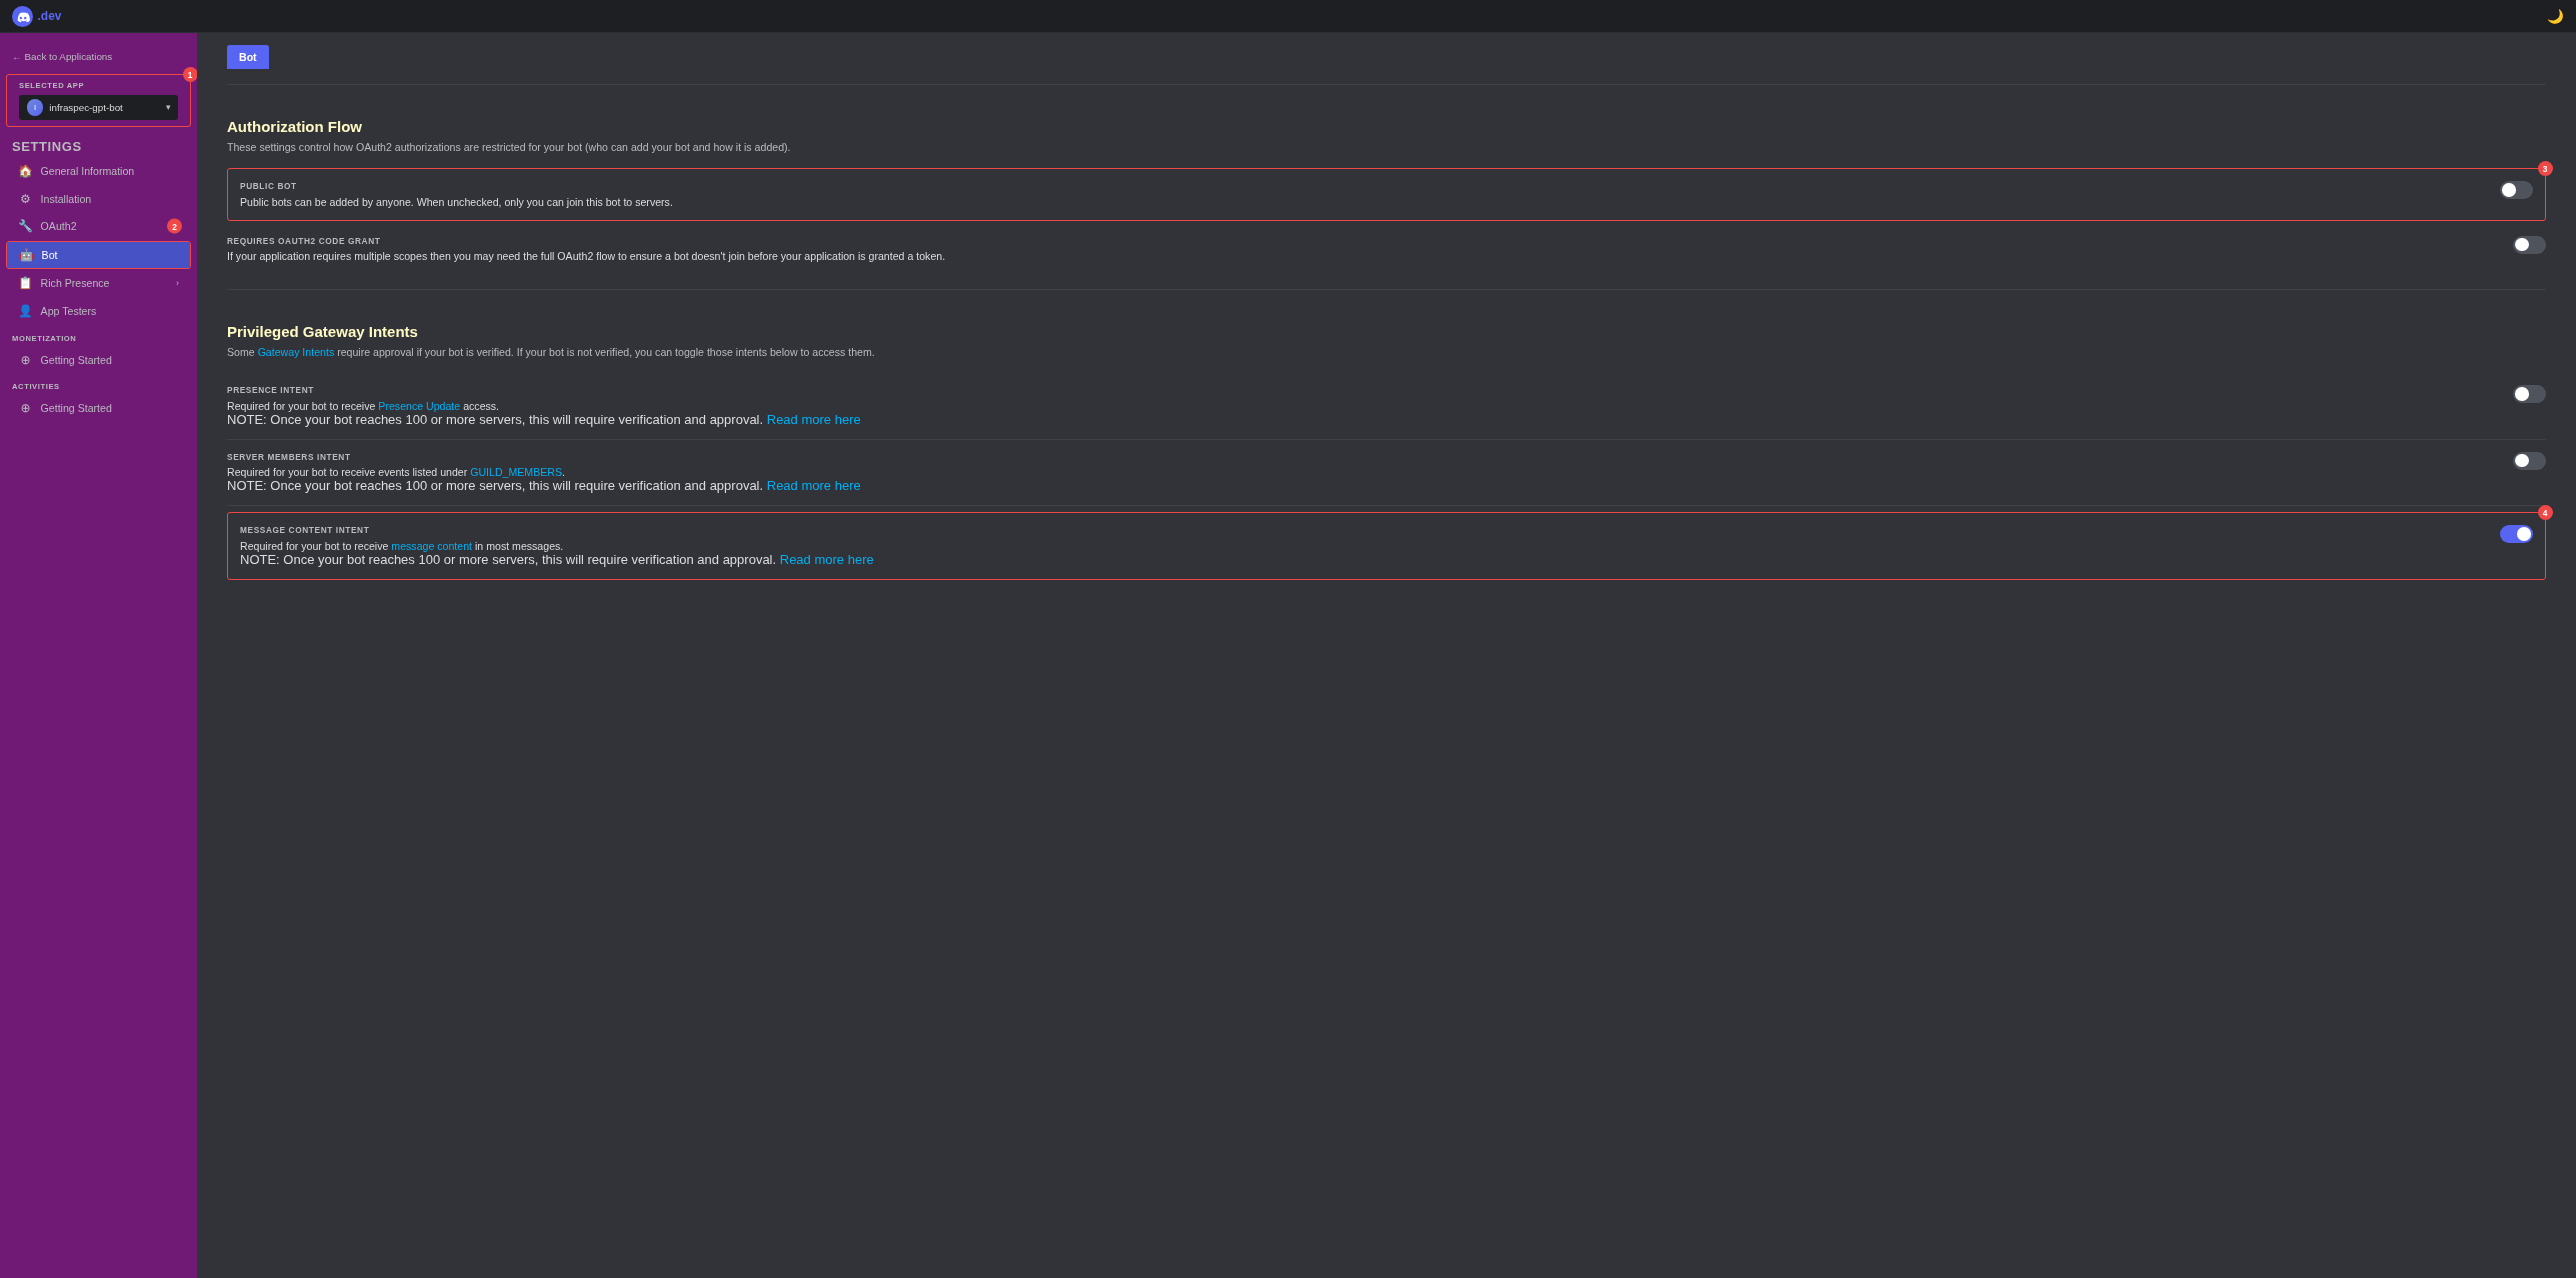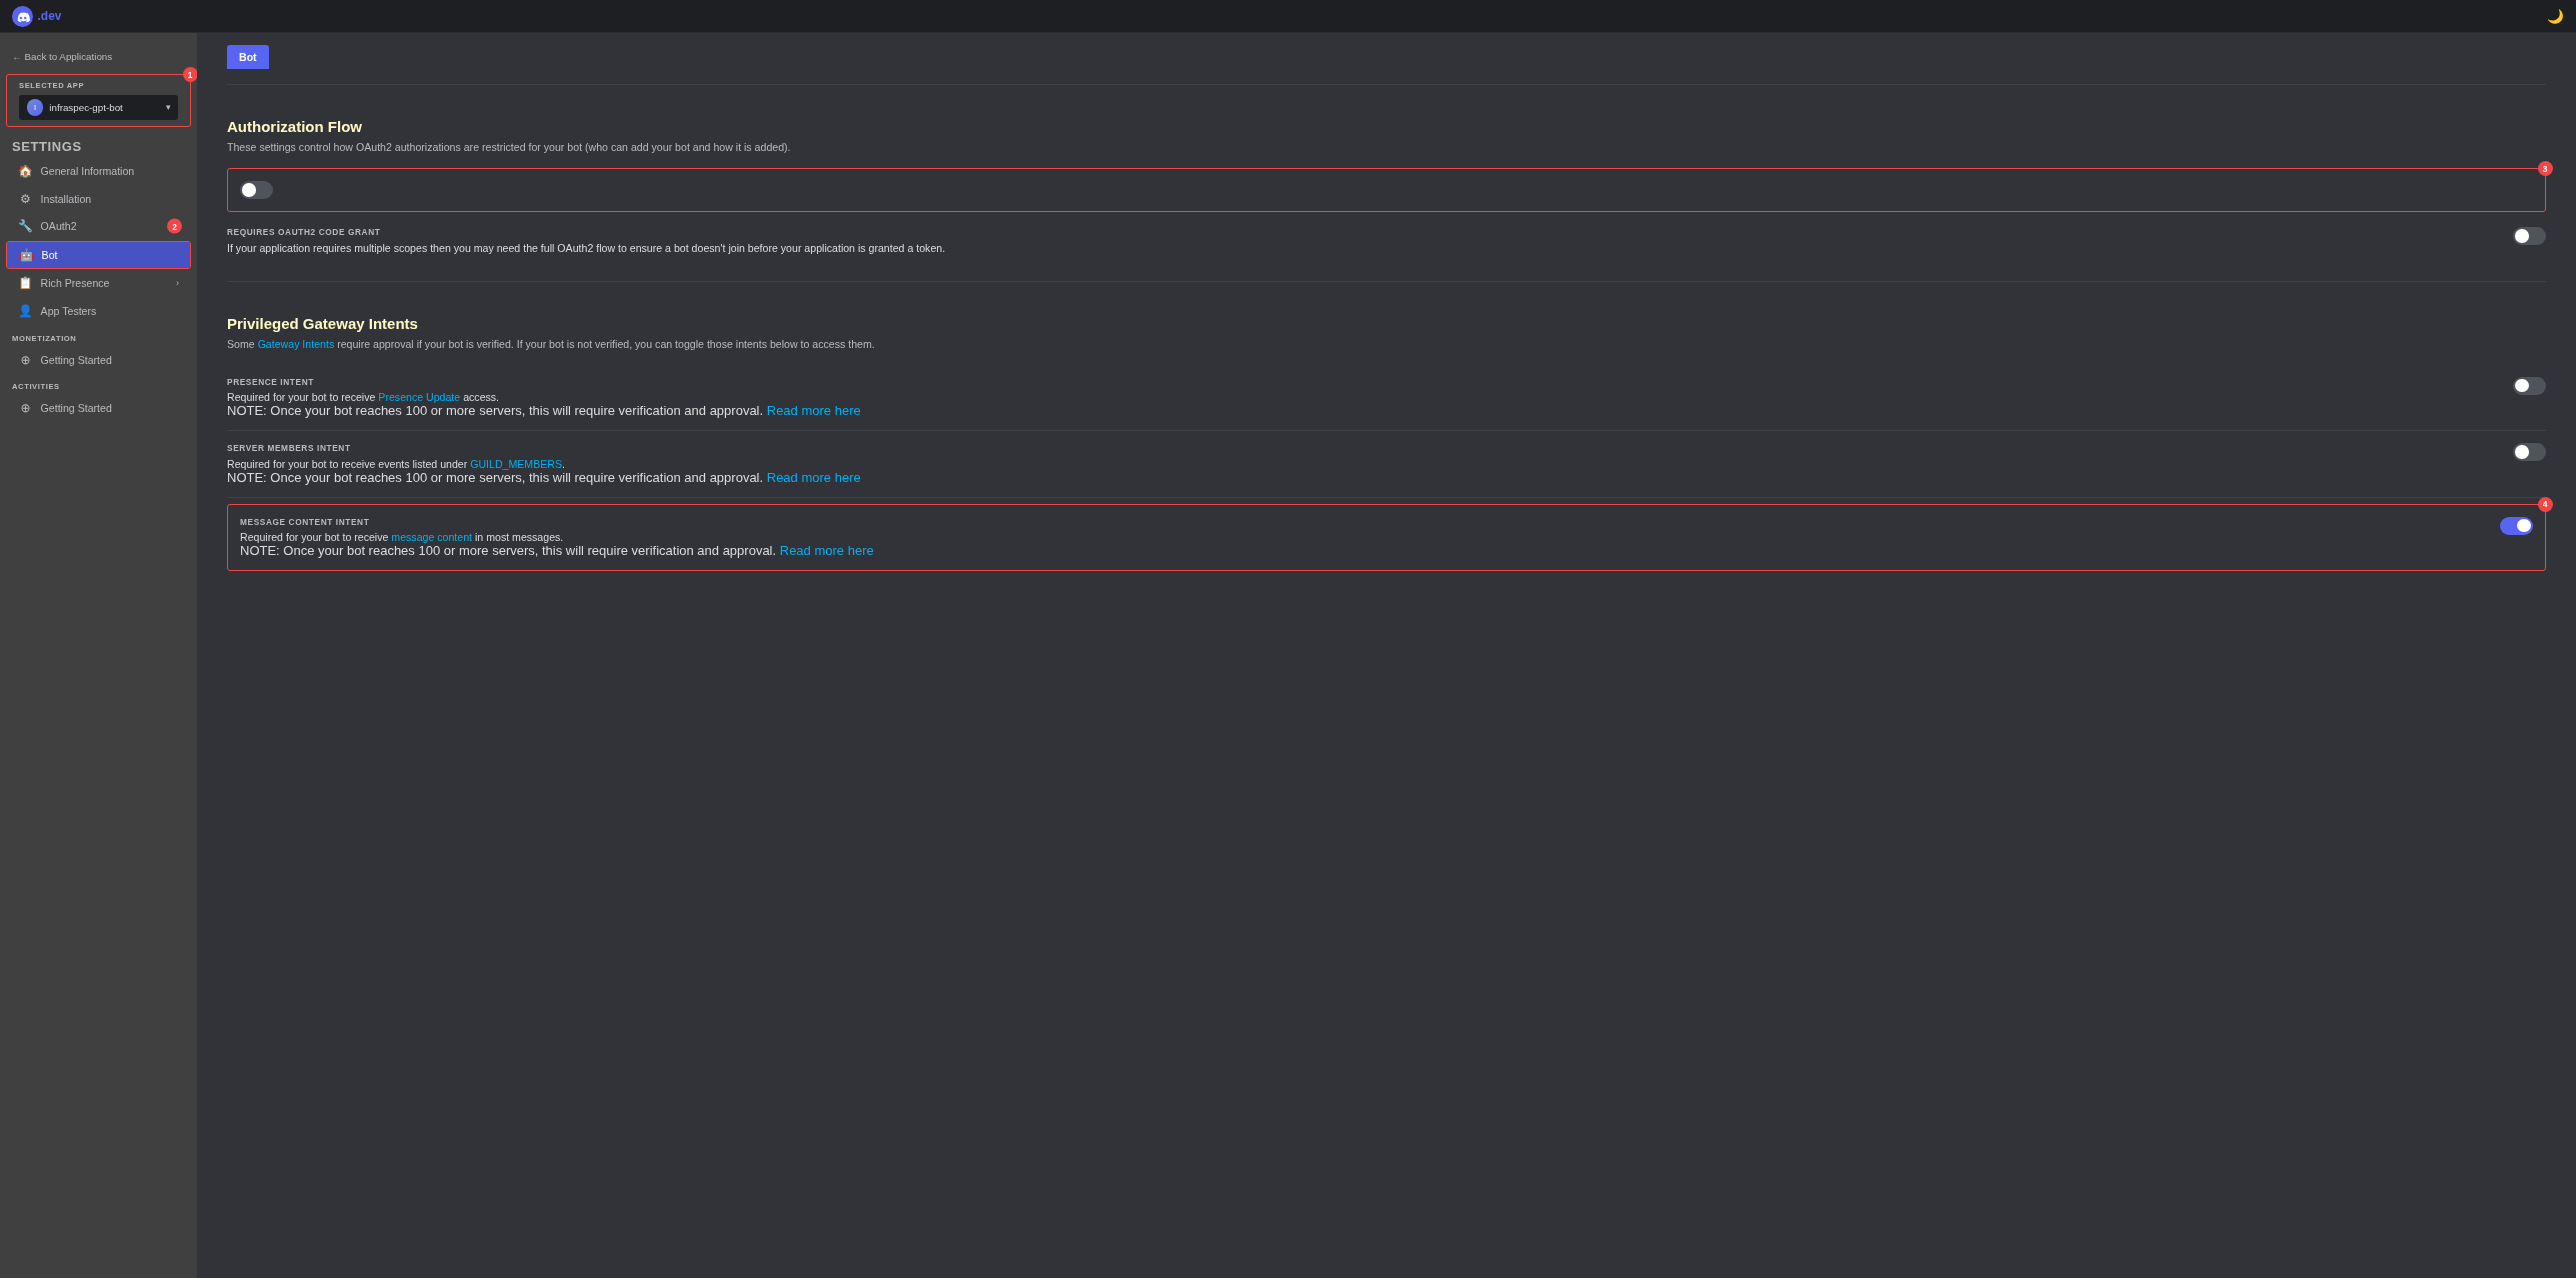--- a/index.html
+++ b/index.html
@@ -42,21 +42,21 @@
     .main-layout {
       display: flex;
       flex: 1;
       overflow: hidden;
     }
 
     
     .sidebar {
       width: 197px;
       min-width: 197px;
-      background: #404040;
+      background: #701a75;
       padding: 12px 0;
       overflow-y: auto;
       display: flex;
       flex-direction: column;
     }
 
     .sidebar-back {
       display: flex;
       align-items: center;
       gap: 6px;
@@ -436,20 +436,24 @@
     </div>
 
     <hr class="divider">
 
     <div class="content-section">
       <div class="section-title">Authorization Flow</div>
       <div class="section-desc">These settings control how OAuth2 authorizations are restricted for your bot (who can add your bot and how it is added).</div>
 
       <div class="highlighted-row" style="border-color:#f04747; display:flex; align-items:flex-start; justify-content:space-between; gap:30px;">
         <div class="badge-num">3</div>
+        <div class="setting-info">
+          <div class="setting-name">PUBLIC BOT</div>
+          <div class="setting-desc">Public bots can be added by anyone. When unchecked, only you can join this bot to servers.</div>
+        </div>
         <label class="toggle">
           <input type="checkbox" style="">
           <span class="toggle-slider"></span>
         </label>
       </div>
 
       <div class="setting-row">
         <div class="setting-info">
           <div class="setting-name">REQUIRES OAUTH2 CODE GRANT</div>
           <div class="setting-desc">If your application requires multiple scopes then you may need the full OAuth2 flow to ensure a bot doesn't join before your application is granted a token.</div>

